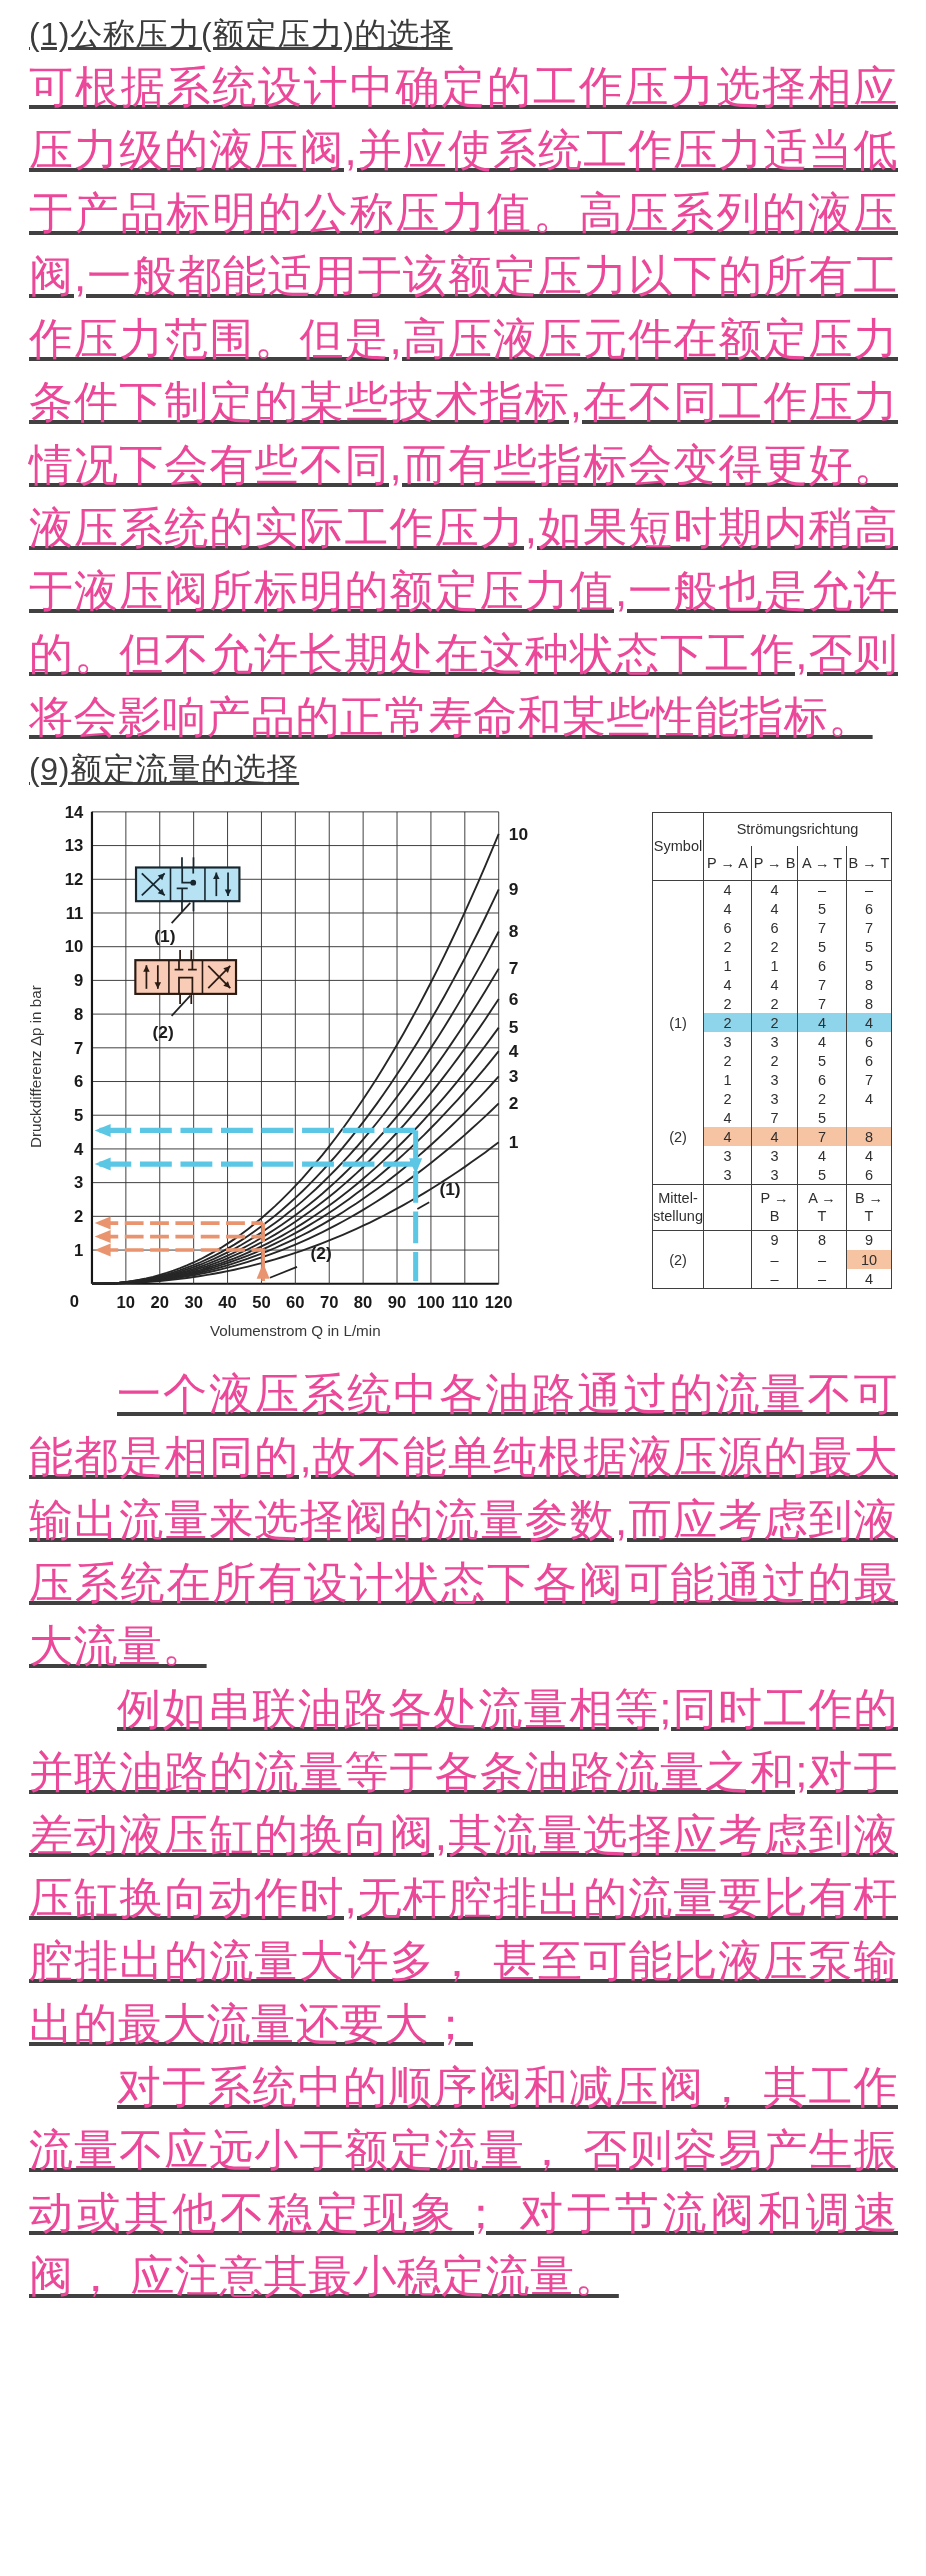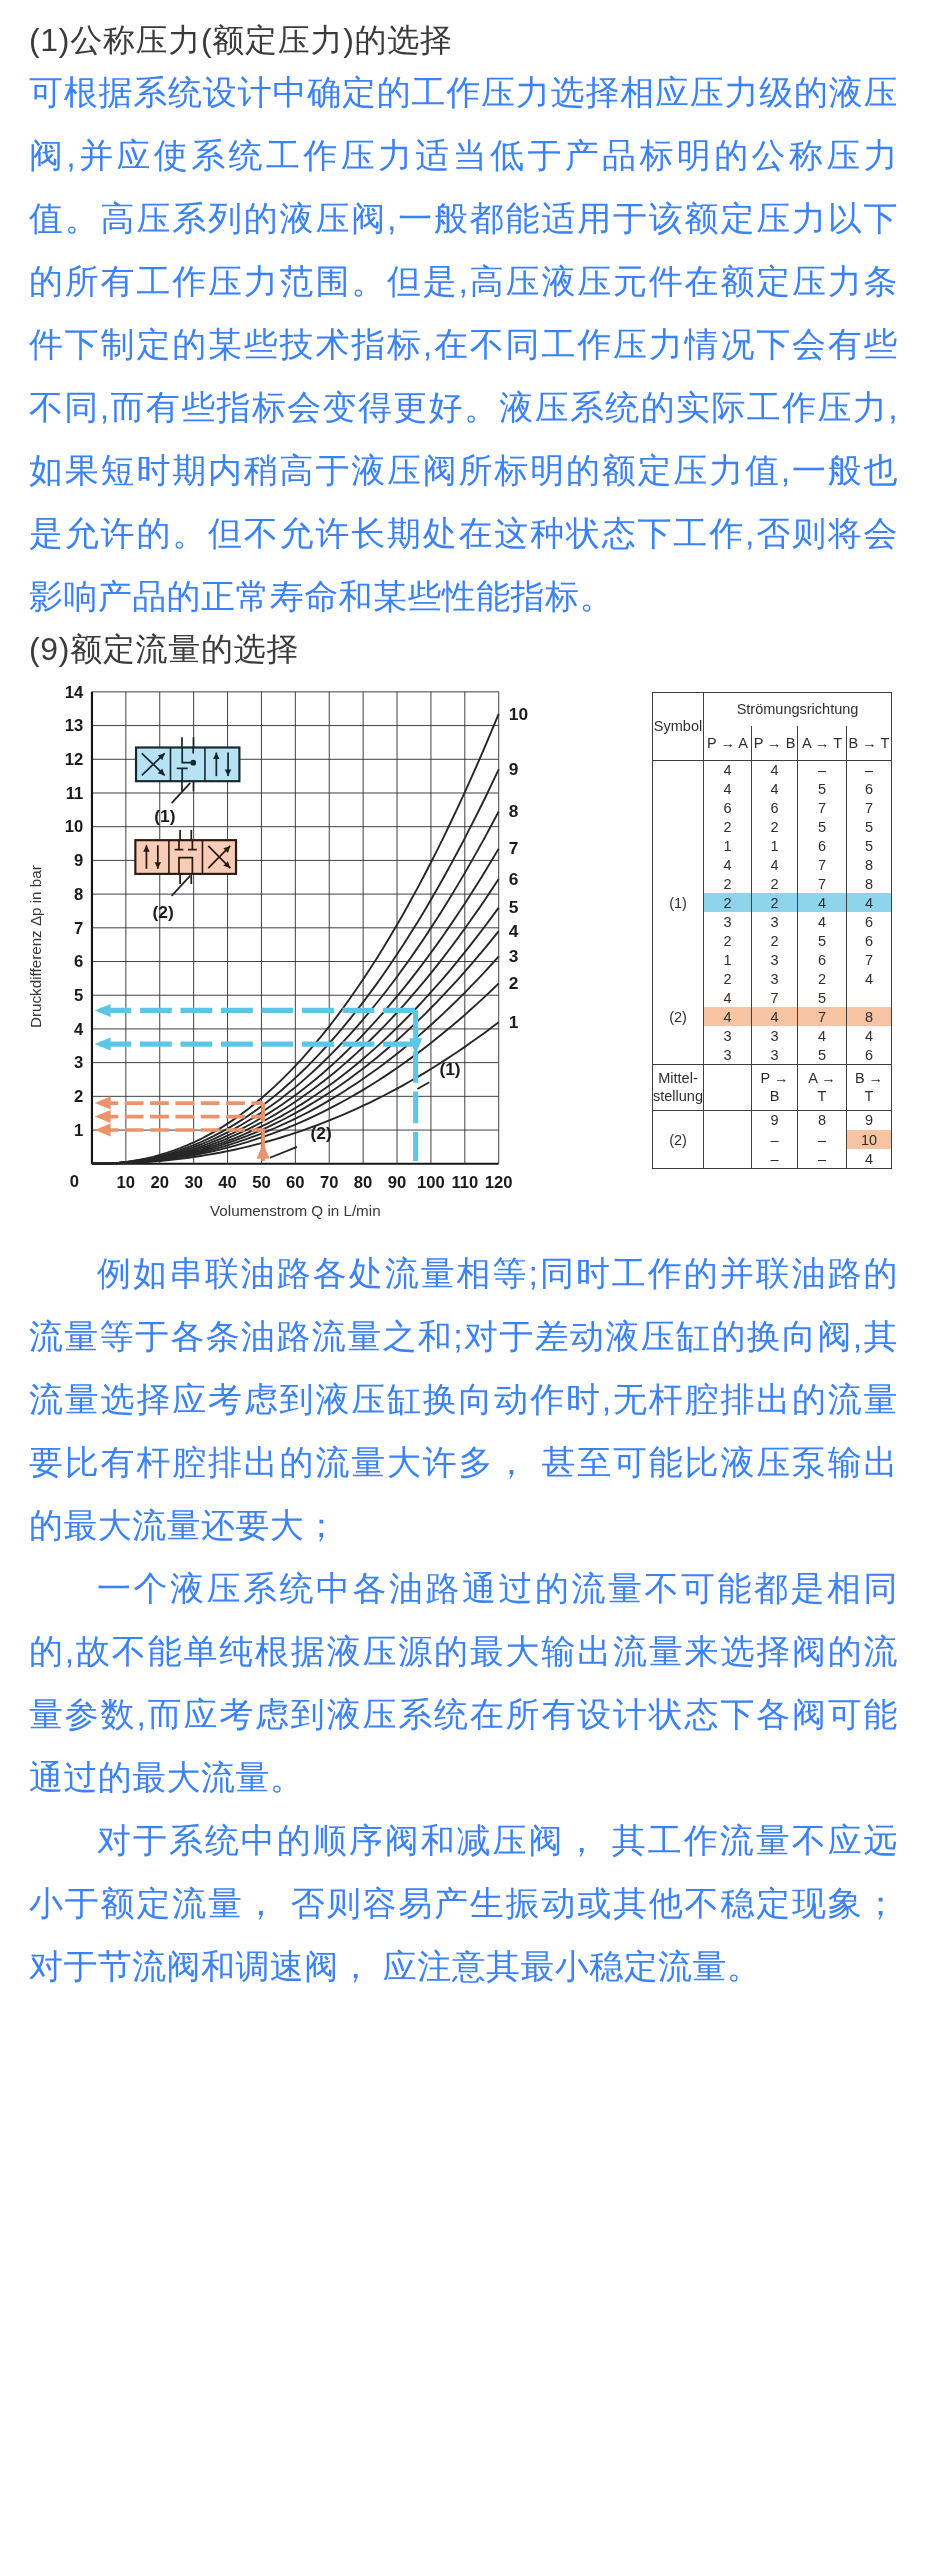--- a/index.html
+++ b/index.html
@@ -1,19 +1,19 @@
 <!DOCTYPE html>
 <html style="font-size:11.6px"><head>
 <meta charset="utf-8">
 <style>
   html,body{margin:0;padding:0;background:#ffffff;}
   body{width:927px;font-family:"Liberation Sans",sans-serif;color:#414141;}
-  .page{padding:19px 29px 58px 29px;}
+  .page{padding:13px 29px 58px 29px;text-decoration:underline;}
   h2.sec{font-size:32px;font-weight:500;line-height:42px;margin:0;color:#3b3b3b;letter-spacing:0.7px;}
-  p.body{font-size:34px;line-height:63px;margin:0;color:#3b82f6;text-align:justify;word-break:break-all;letter-spacing:0.4px;}
+  p.body{font-size:44px;line-height:63px;margin:0;color:#ec4899;text-align:justify;word-break:break-all;letter-spacing:0.4px;}
   .mt-p1{margin-top:88px;}
   .mt-h2{margin-top:70px;}
   .indent{text-indent:2em;}
   .mt-gap{margin-top:54px;}
   figure.fig{margin:16px 0 0 0;position:relative;width:869px;height:556px;}
   #graph-wrap{position:absolute;left:0;top:0;}
   #table-wrap{position:absolute;left:623px;top:5.8px;}
   table.ftable{border-collapse:collapse;table-layout:fixed;width:237px;font-size:14.5px;color:#2f2f2f;}
   table.ftable{border:1.4px solid #3f3f3f;}
   .ftable th,.ftable td{padding:0;margin:0;text-align:center;vertical-align:middle;font-weight:500;}
@@ -348,18 +348,18 @@
               <td class="vline"></td>
               <td class="vline ">–</td>
               <td class="vline ">–</td>
               <td class="vline ">4</td>
             </tr>
           </tbody>
       </table>
     </div>
   </figure>
 
+  <p class="body indent">一个液压系统中各油路通过的流量不可能都是相同的,故不能单纯根据液压源的最大输出流量来选择阀的流量参数,而应考虑到液压系统在所有设计状态下各阀可能通过的最大流量。</p>
   <p class="body indent mt-gap">例如串联油路各处流量相等;同时工作的并联油路的流量等于各条油路流量之和;对于差动液压缸的换向阀,其流量选择应考虑到液压缸换向动作时,无杆腔排出的流量要比有杆腔排出的流量大许多， 甚至可能比液压泵输出的最大流量还要大；</p>
-  <p class="body indent">一个液压系统中各油路通过的流量不可能都是相同的,故不能单纯根据液压源的最大输出流量来选择阀的流量参数,而应考虑到液压系统在所有设计状态下各阀可能通过的最大流量。</p>
   <p class="body indent">对于系统中的顺序阀和减压阀， 其工作流量不应远小于额定流量， 否则容易产生振动或其他不稳定现象； 对于节流阀和调速阀， 应注意其最小稳定流量。</p>
 
 </div>
 
 
 </body></html>

